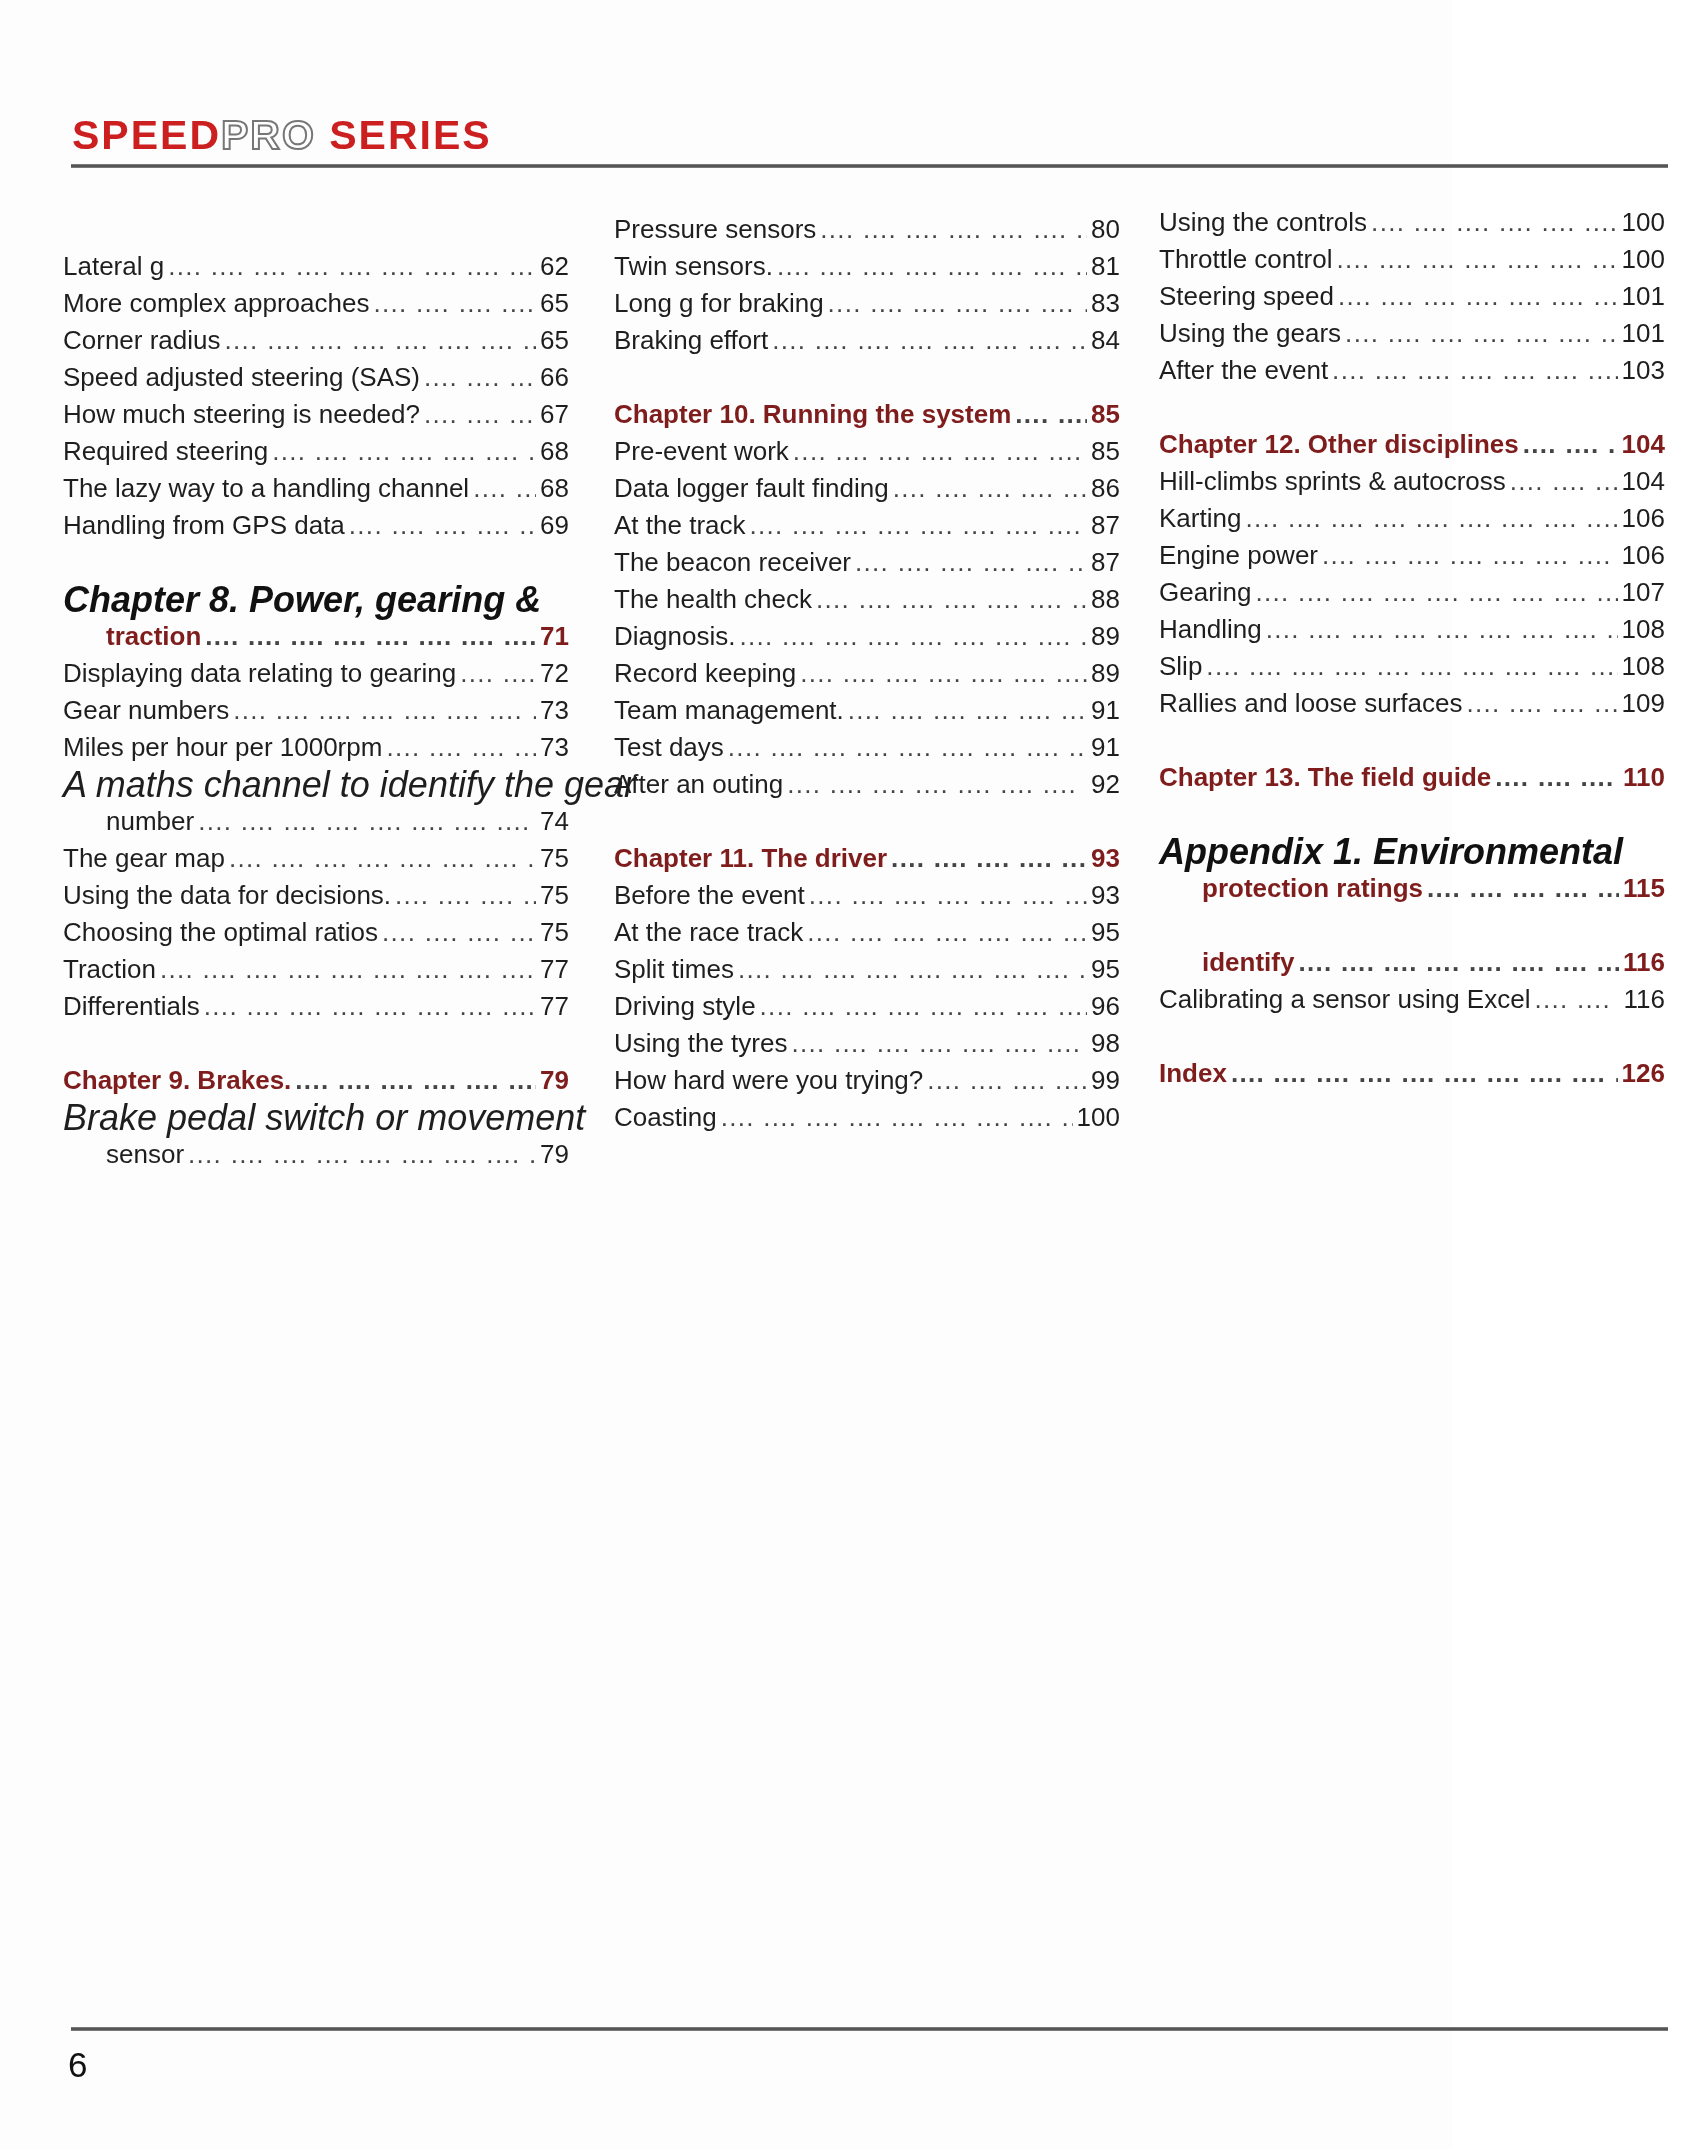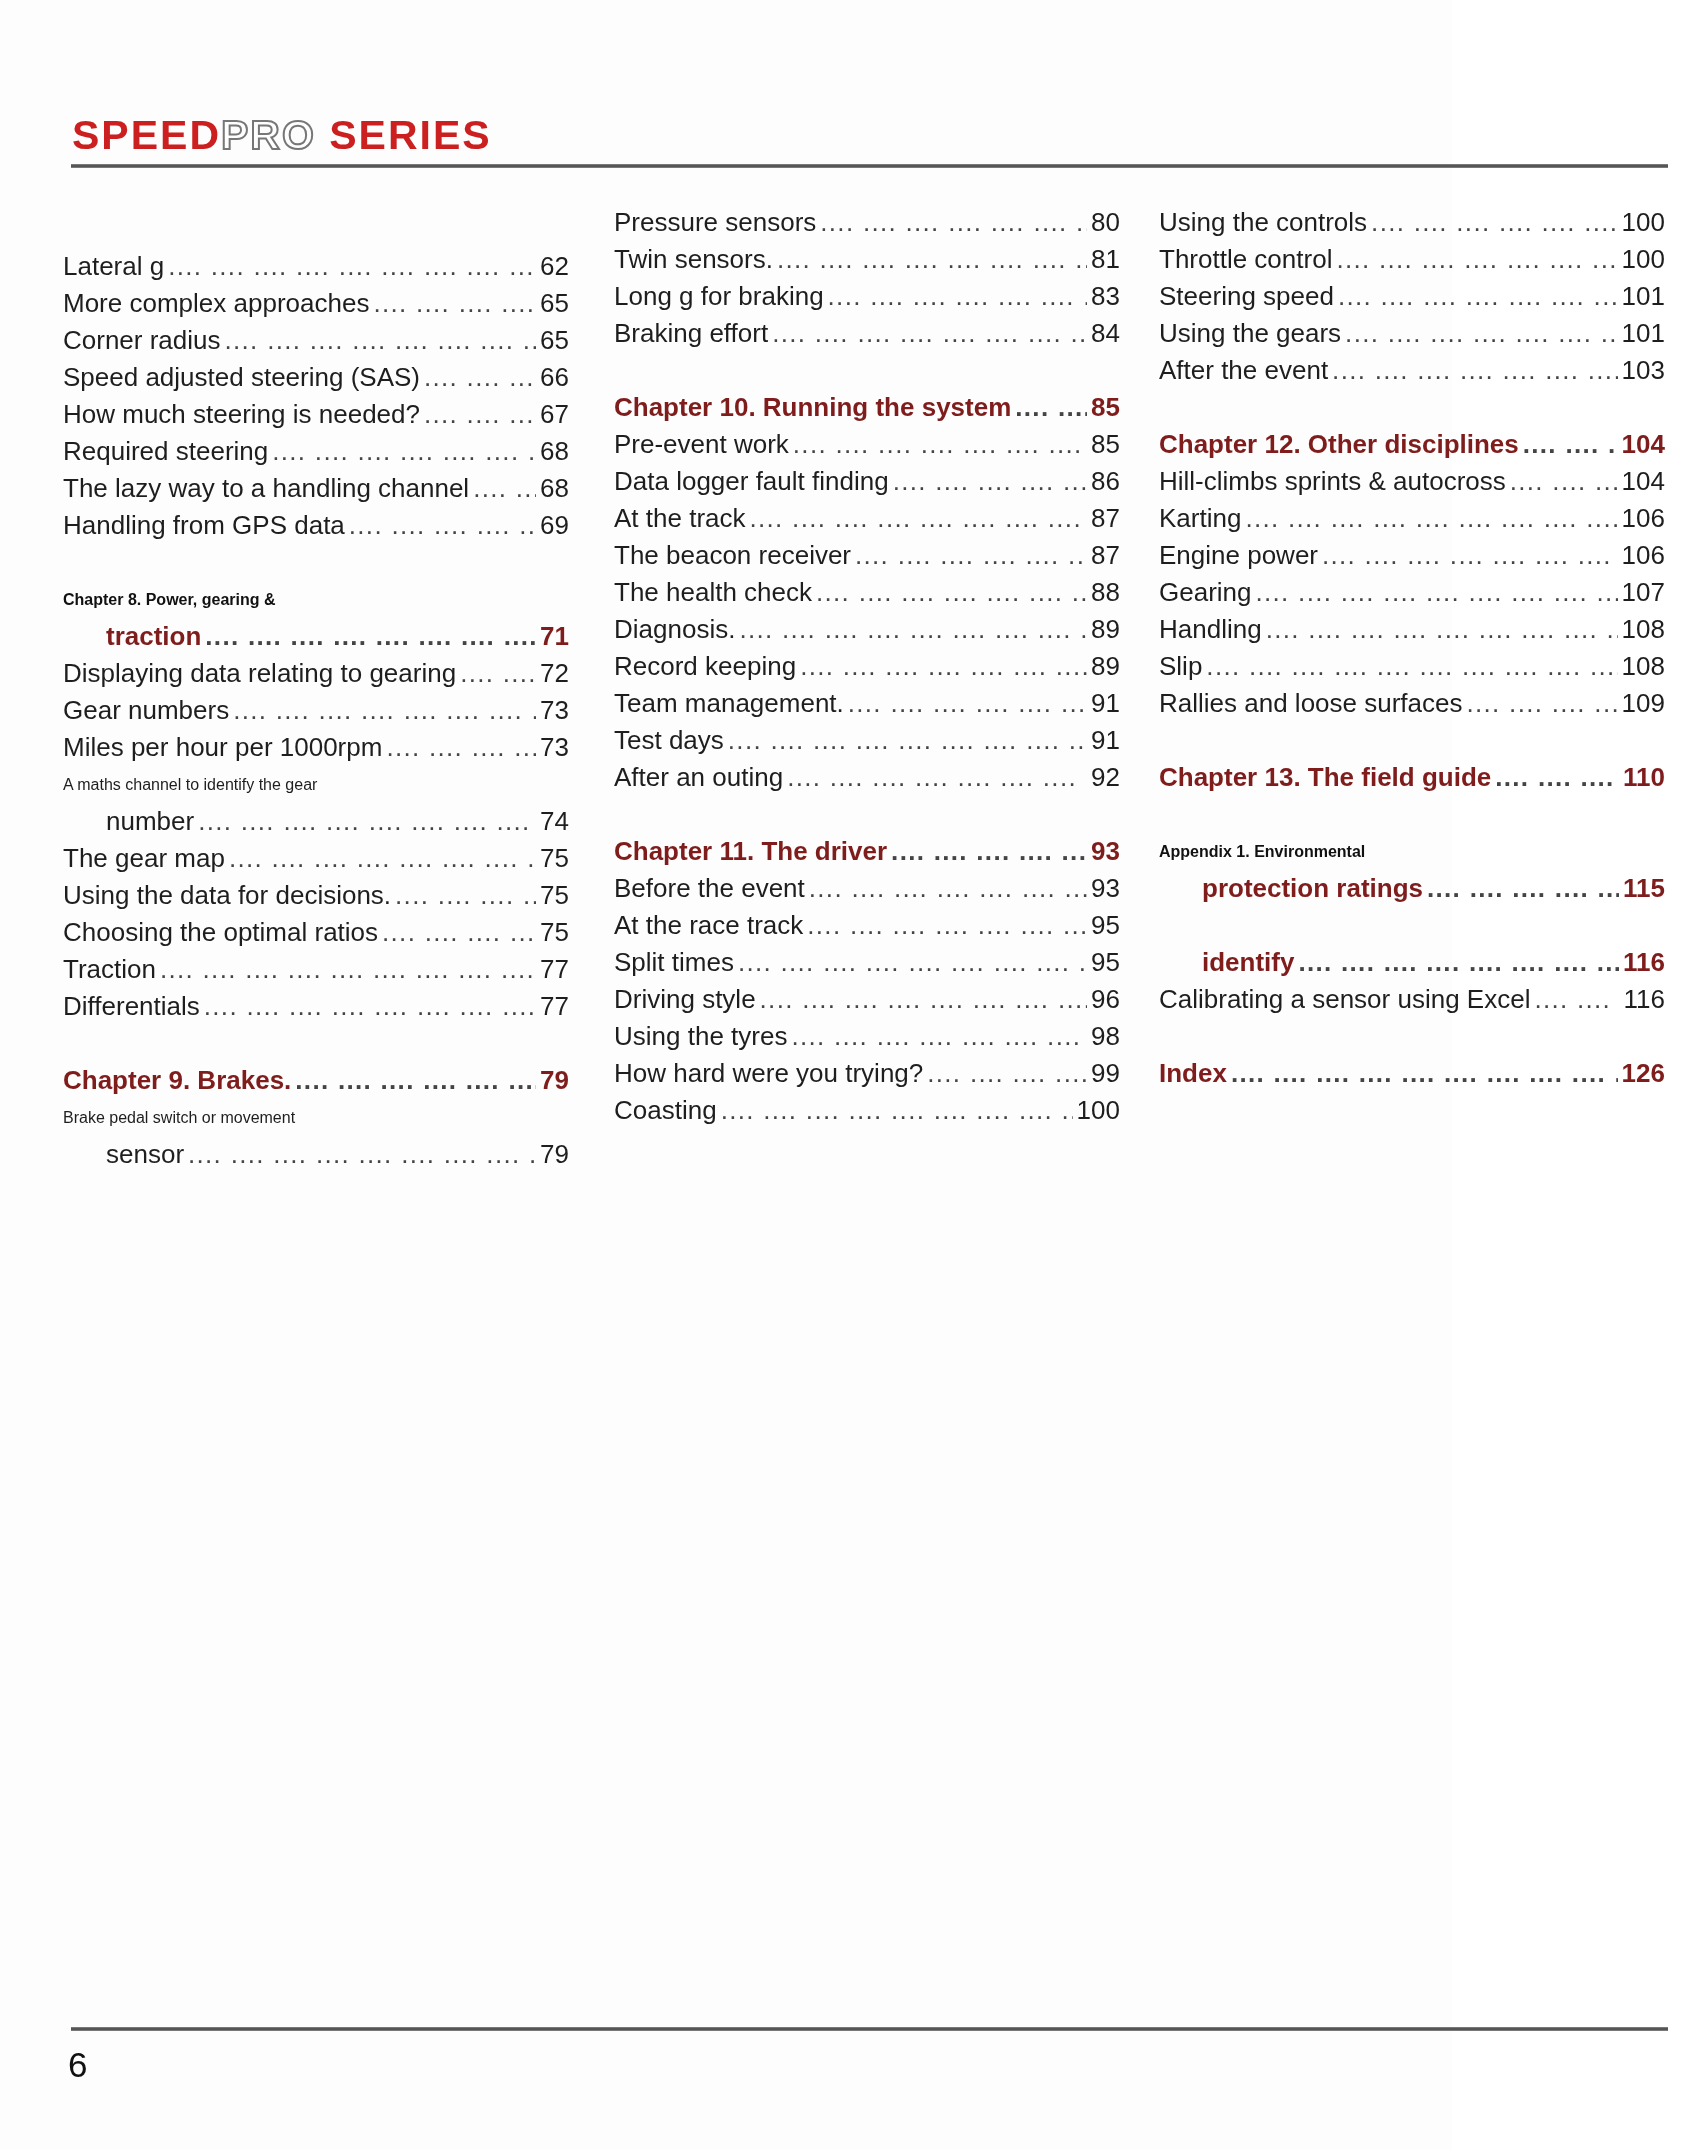--- a/index.html
+++ b/index.html
@@ -9,31 +9,31 @@
 
   .series-title { position:absolute; left:72px; top:112px; font-family:"Liberation Sans", sans-serif;
                   font-weight:900; font-size:41px; letter-spacing:2px; line-height:47px; }
   .series-title .red { color:#cc1f1f; }
   .series-title .pro { color:#ffffff; -webkit-text-stroke:2px #777; font-weight:900; }
   .rule-top { position:absolute; left:71px; top:164px; width:1597px; height:4px;
               background:linear-gradient(#8a8a8a,#444 50%,#8a8a8a); }
 
   .col { position:absolute; top:204px; width:506px; }
   .col-1 { left:63px;margin-top:44px; }
-  .col-2 { left:614px; }
+  .col-2 { left:614px;margin-top:7px; }
   .col-3 { left:1159px; }
 
   .entry { display:flex; align-items:flex-end; font-size:26px; line-height:37px; height:37px; white-space:nowrap; }
   .entry .label { flex:0 0 auto; }
   .entry .leader { flex:1 1 auto; overflow:hidden; margin:0 4px; color:#444; letter-spacing:1.3px; }
   .entry .leader::after { content:".... .... .... .... .... .... .... .... .... .... .... .... .... .... .... .... .... .... .... ...."; }
   .entry .page-num { flex:0 0 auto; text-align:right; }
   .entry.chapter { font-weight:bold; color:#7f1d1d; }
   .entry.indent .label { padding-left:43px; }
-  .heading-line { font-size:16px; line-height:37px; height:37px; white-space:nowrap; font-weight:bold; color:#111; }
+  .heading-line { font-size:36px; line-height:37px; height:37px; white-space:nowrap; font-weight:bold; color:#111;font-style:italic; }
   .heading-line.normal { font-weight:normal; color:#1e1e1e; }
   .gap { height:37px; }
 
   .rule-bottom { position:absolute; left:71px; top:2027px; width:1597px; height:4px;
                  background:linear-gradient(#8a8a8a,#444 50%,#8a8a8a); }
   .folio { position:absolute; left:68px; top:2045px; font-size:35px; color:#111; }
 </style>
 </head>
 <body>
 

